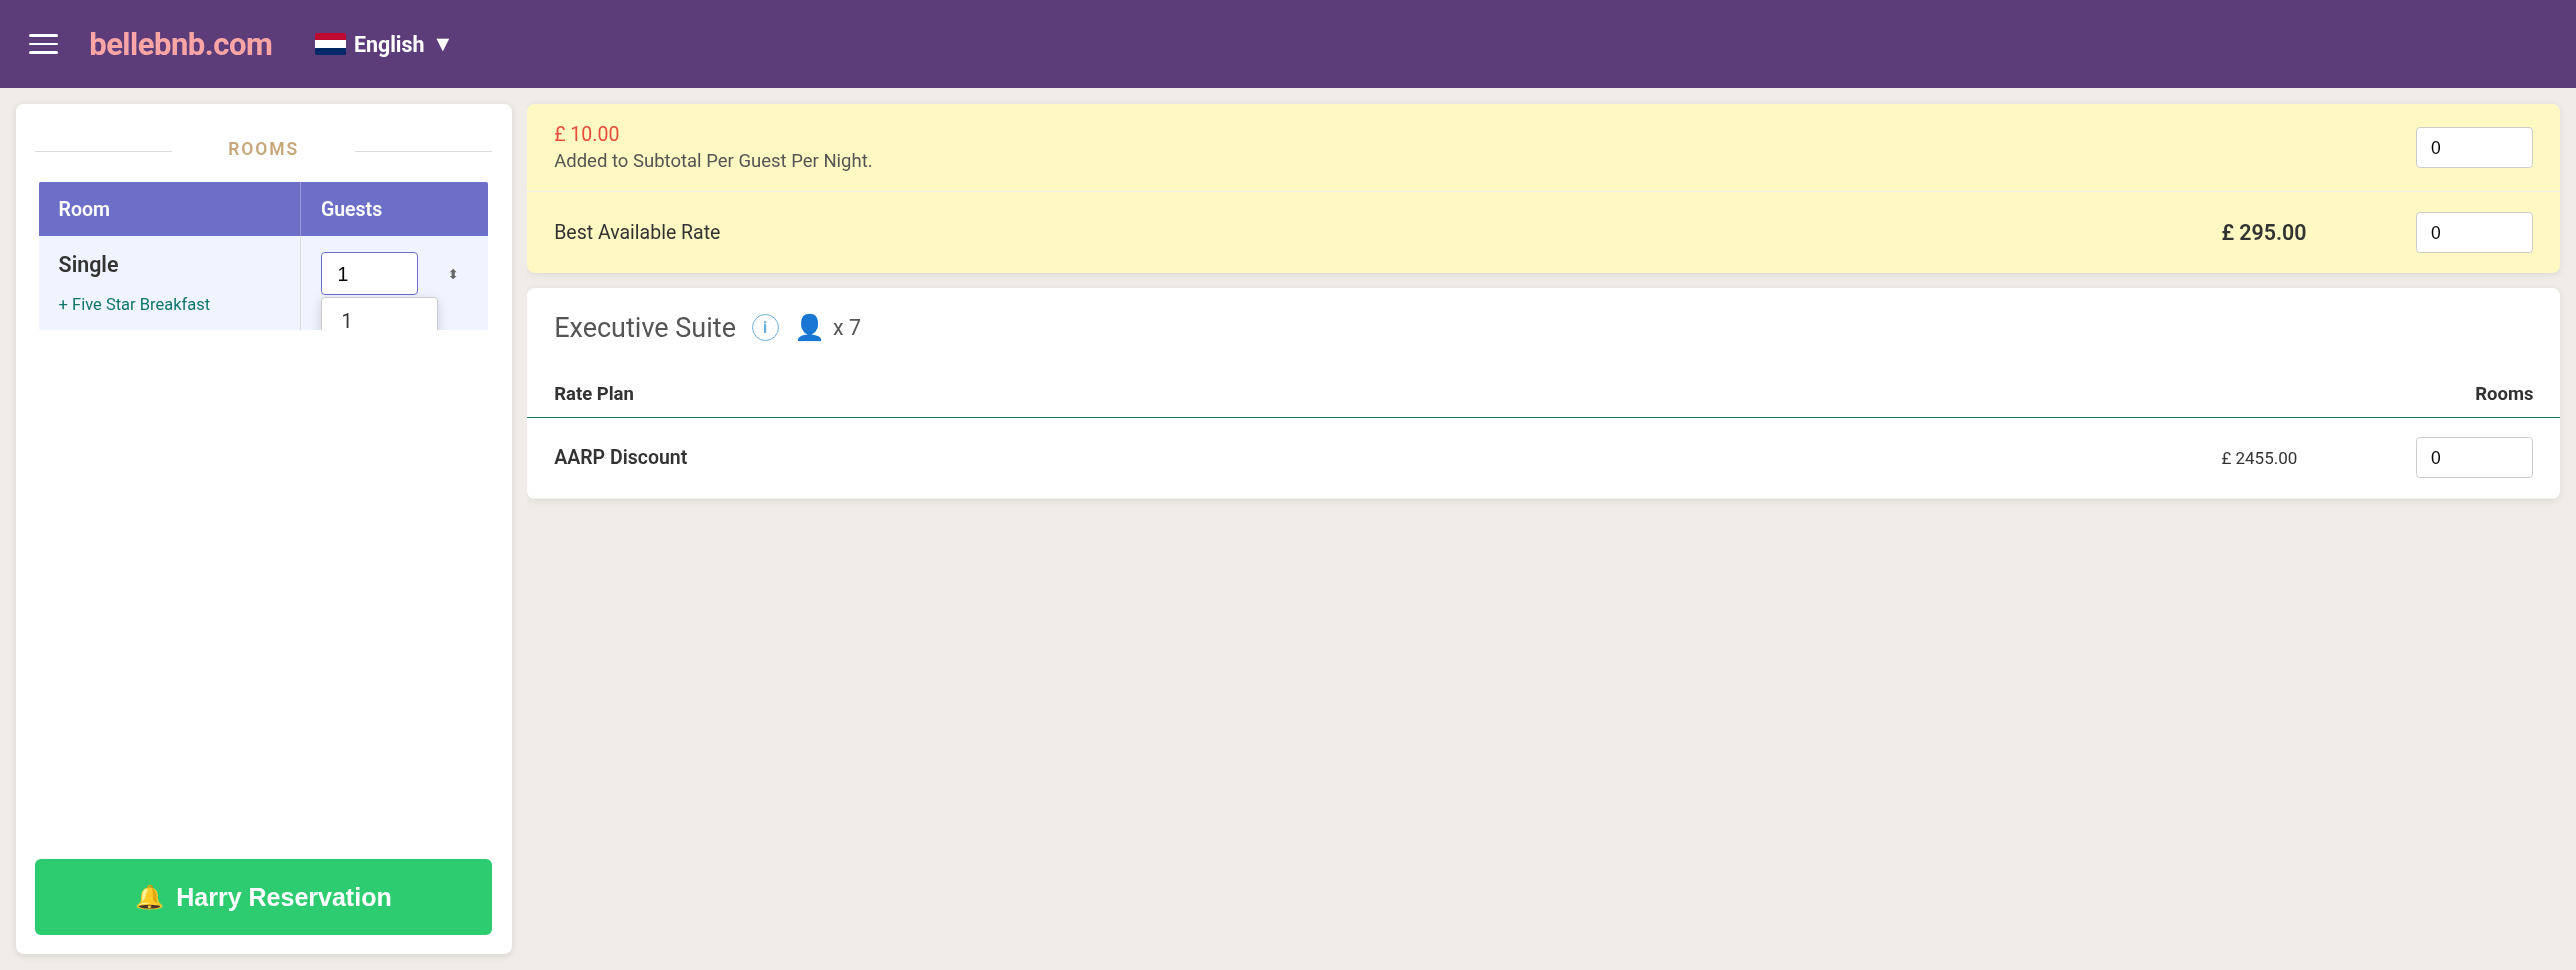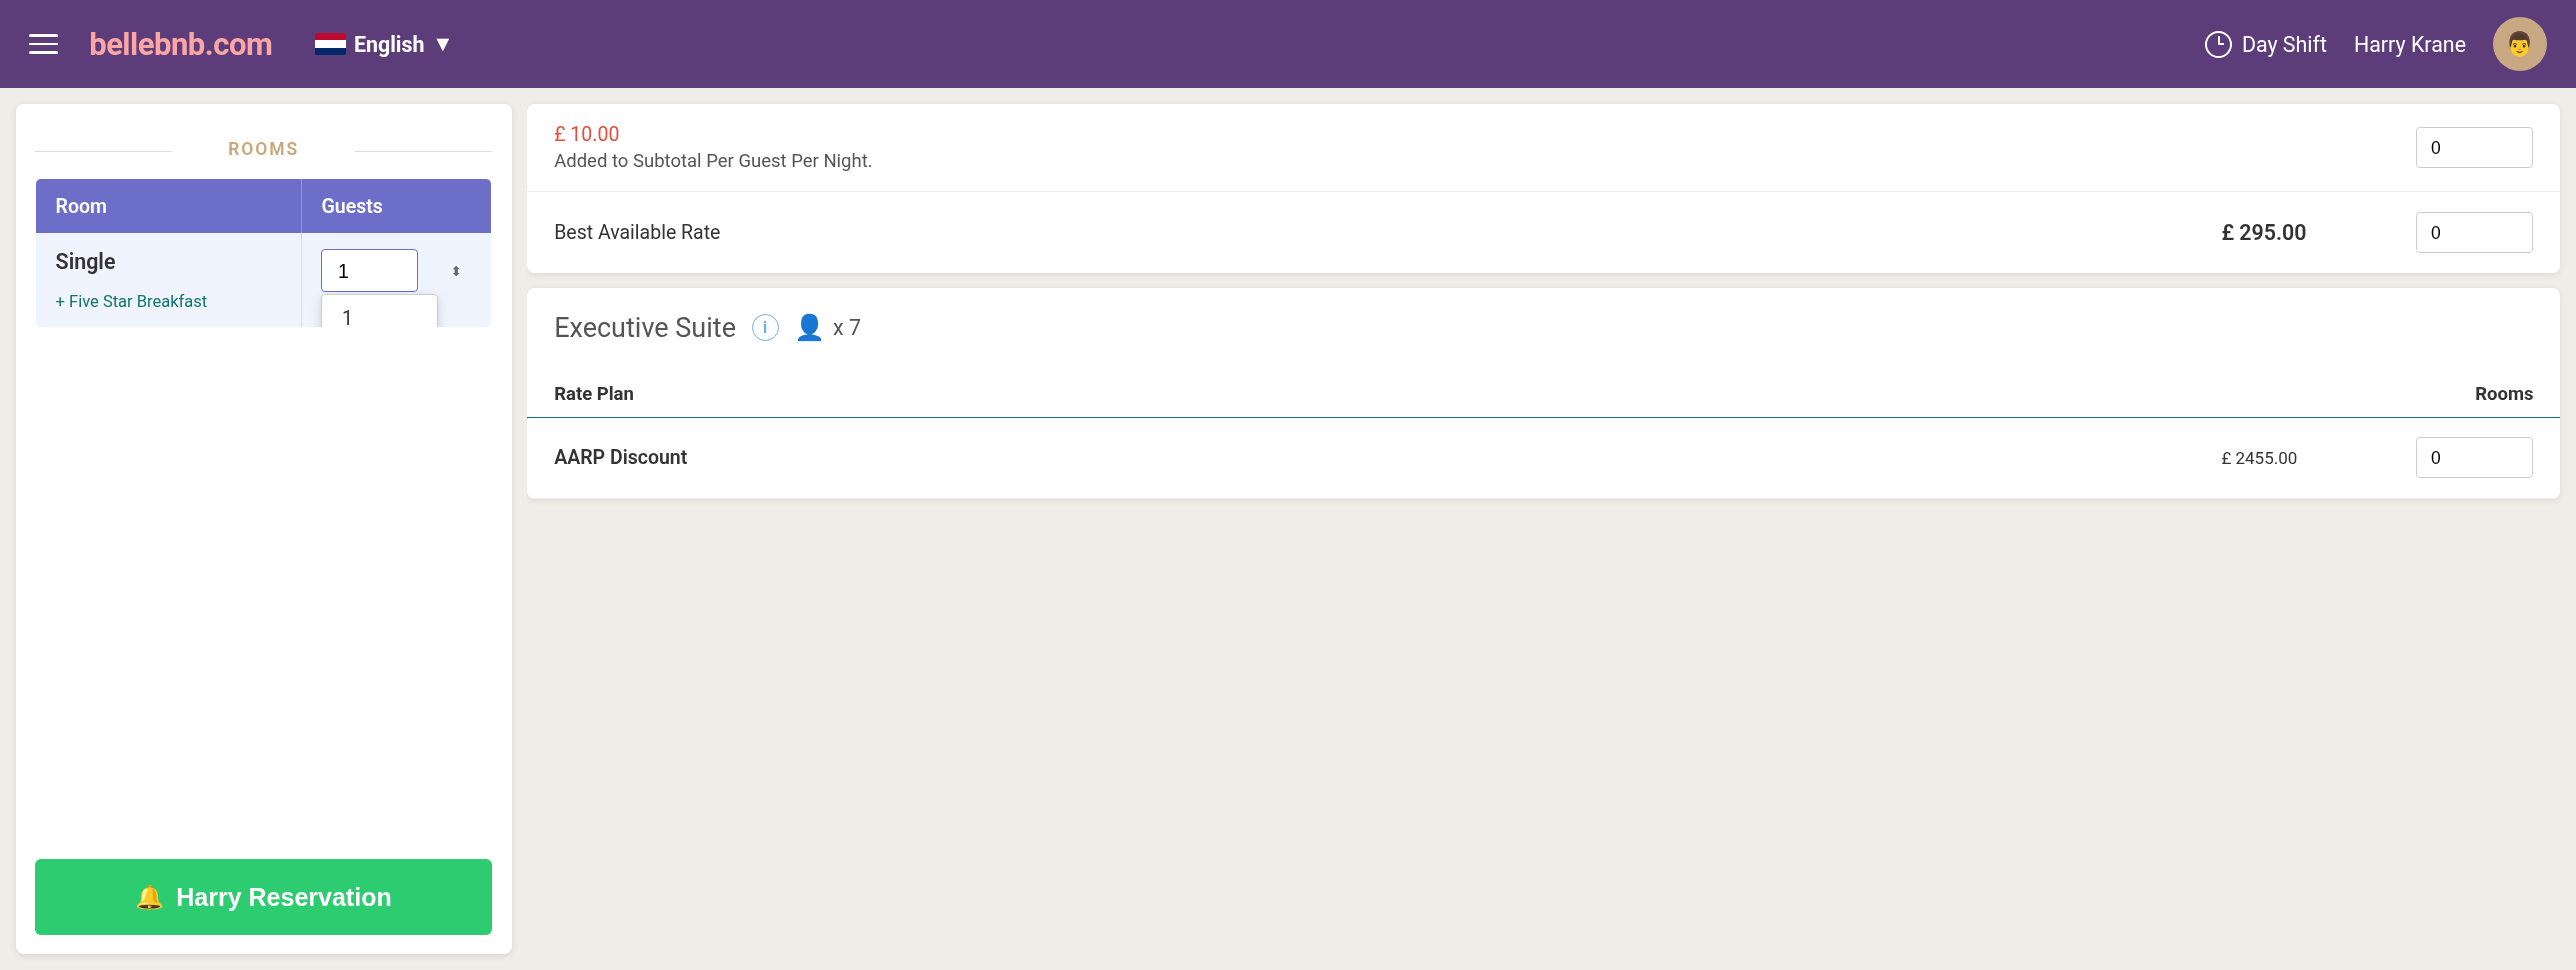--- a/index.html
+++ b/index.html
@@ -152,21 +152,21 @@
       height: 1px;
       background: #ddd;
       width: 30%;
     }
     .rooms-header::before { left: 0; }
     .rooms-header::after { right: 0; }
 
     .rooms-table {
       width: 100%;
       border-collapse: collapse;
-      border: 1px solid #404040;
+      border: 4px solid #404040;
       border-radius: 5.8px;
       overflow: hidden;
     }
 
     .rooms-table thead tr {
       background: #6c6ec7;
     }
     .rooms-table thead th {
       color: white;
       padding: 15.6px 19.5px;
@@ -273,21 +273,21 @@
     .rate-card {
       background: white;
       border-radius: 7.8px;
       margin-bottom: 15.6px;
       box-shadow: 0 1.9px 7.8px rgba(0,0,0,0.08);
       overflow: hidden;
     }
 
     
     .rate-card-top {
-      background: #ffffff;
+      background: #fef9c3;
       border-radius: 7.8px;
       margin-bottom: 15.6px;
       margin-top: 15.6px;
       box-shadow: 0 1.9px 7.8px rgba(0,0,0,0.08);
       overflow: hidden;
     }
 
     .rate-row {
       display: flex;
       align-items: center;
@@ -406,28 +406,20 @@
   <div class="topnav-hamburger">
     <span></span>
       <span></span>
       <span></span>
   </div>
   <div class="topnav-logo">bellebnb.com</div>
   <div class="topnav-lang">
     <div class="flag-icon"></div>
     <span>English</span>
     <span>▼</span>
-  </div>
-  <div class="topnav-right">
-    <div class="topnav-shift">
-      <div class="shift-icon"></div>
-      <span>Day Shift</span>
-    </div>
-    <div class="topnav-user">Harry Krane</div>
-    <div class="topnav-avatar">👨</div>
   </div>
 </nav>
 
 <div class="main-layout">
 
   <div class="left-panel">
     <div class="rooms-section">
       <div class="rooms-header">
         <span style="color:#c8a87a; font-size:17.5px; font-weight:600; letter-spacing:1.9px;">ROOMS</span>
       </div>

